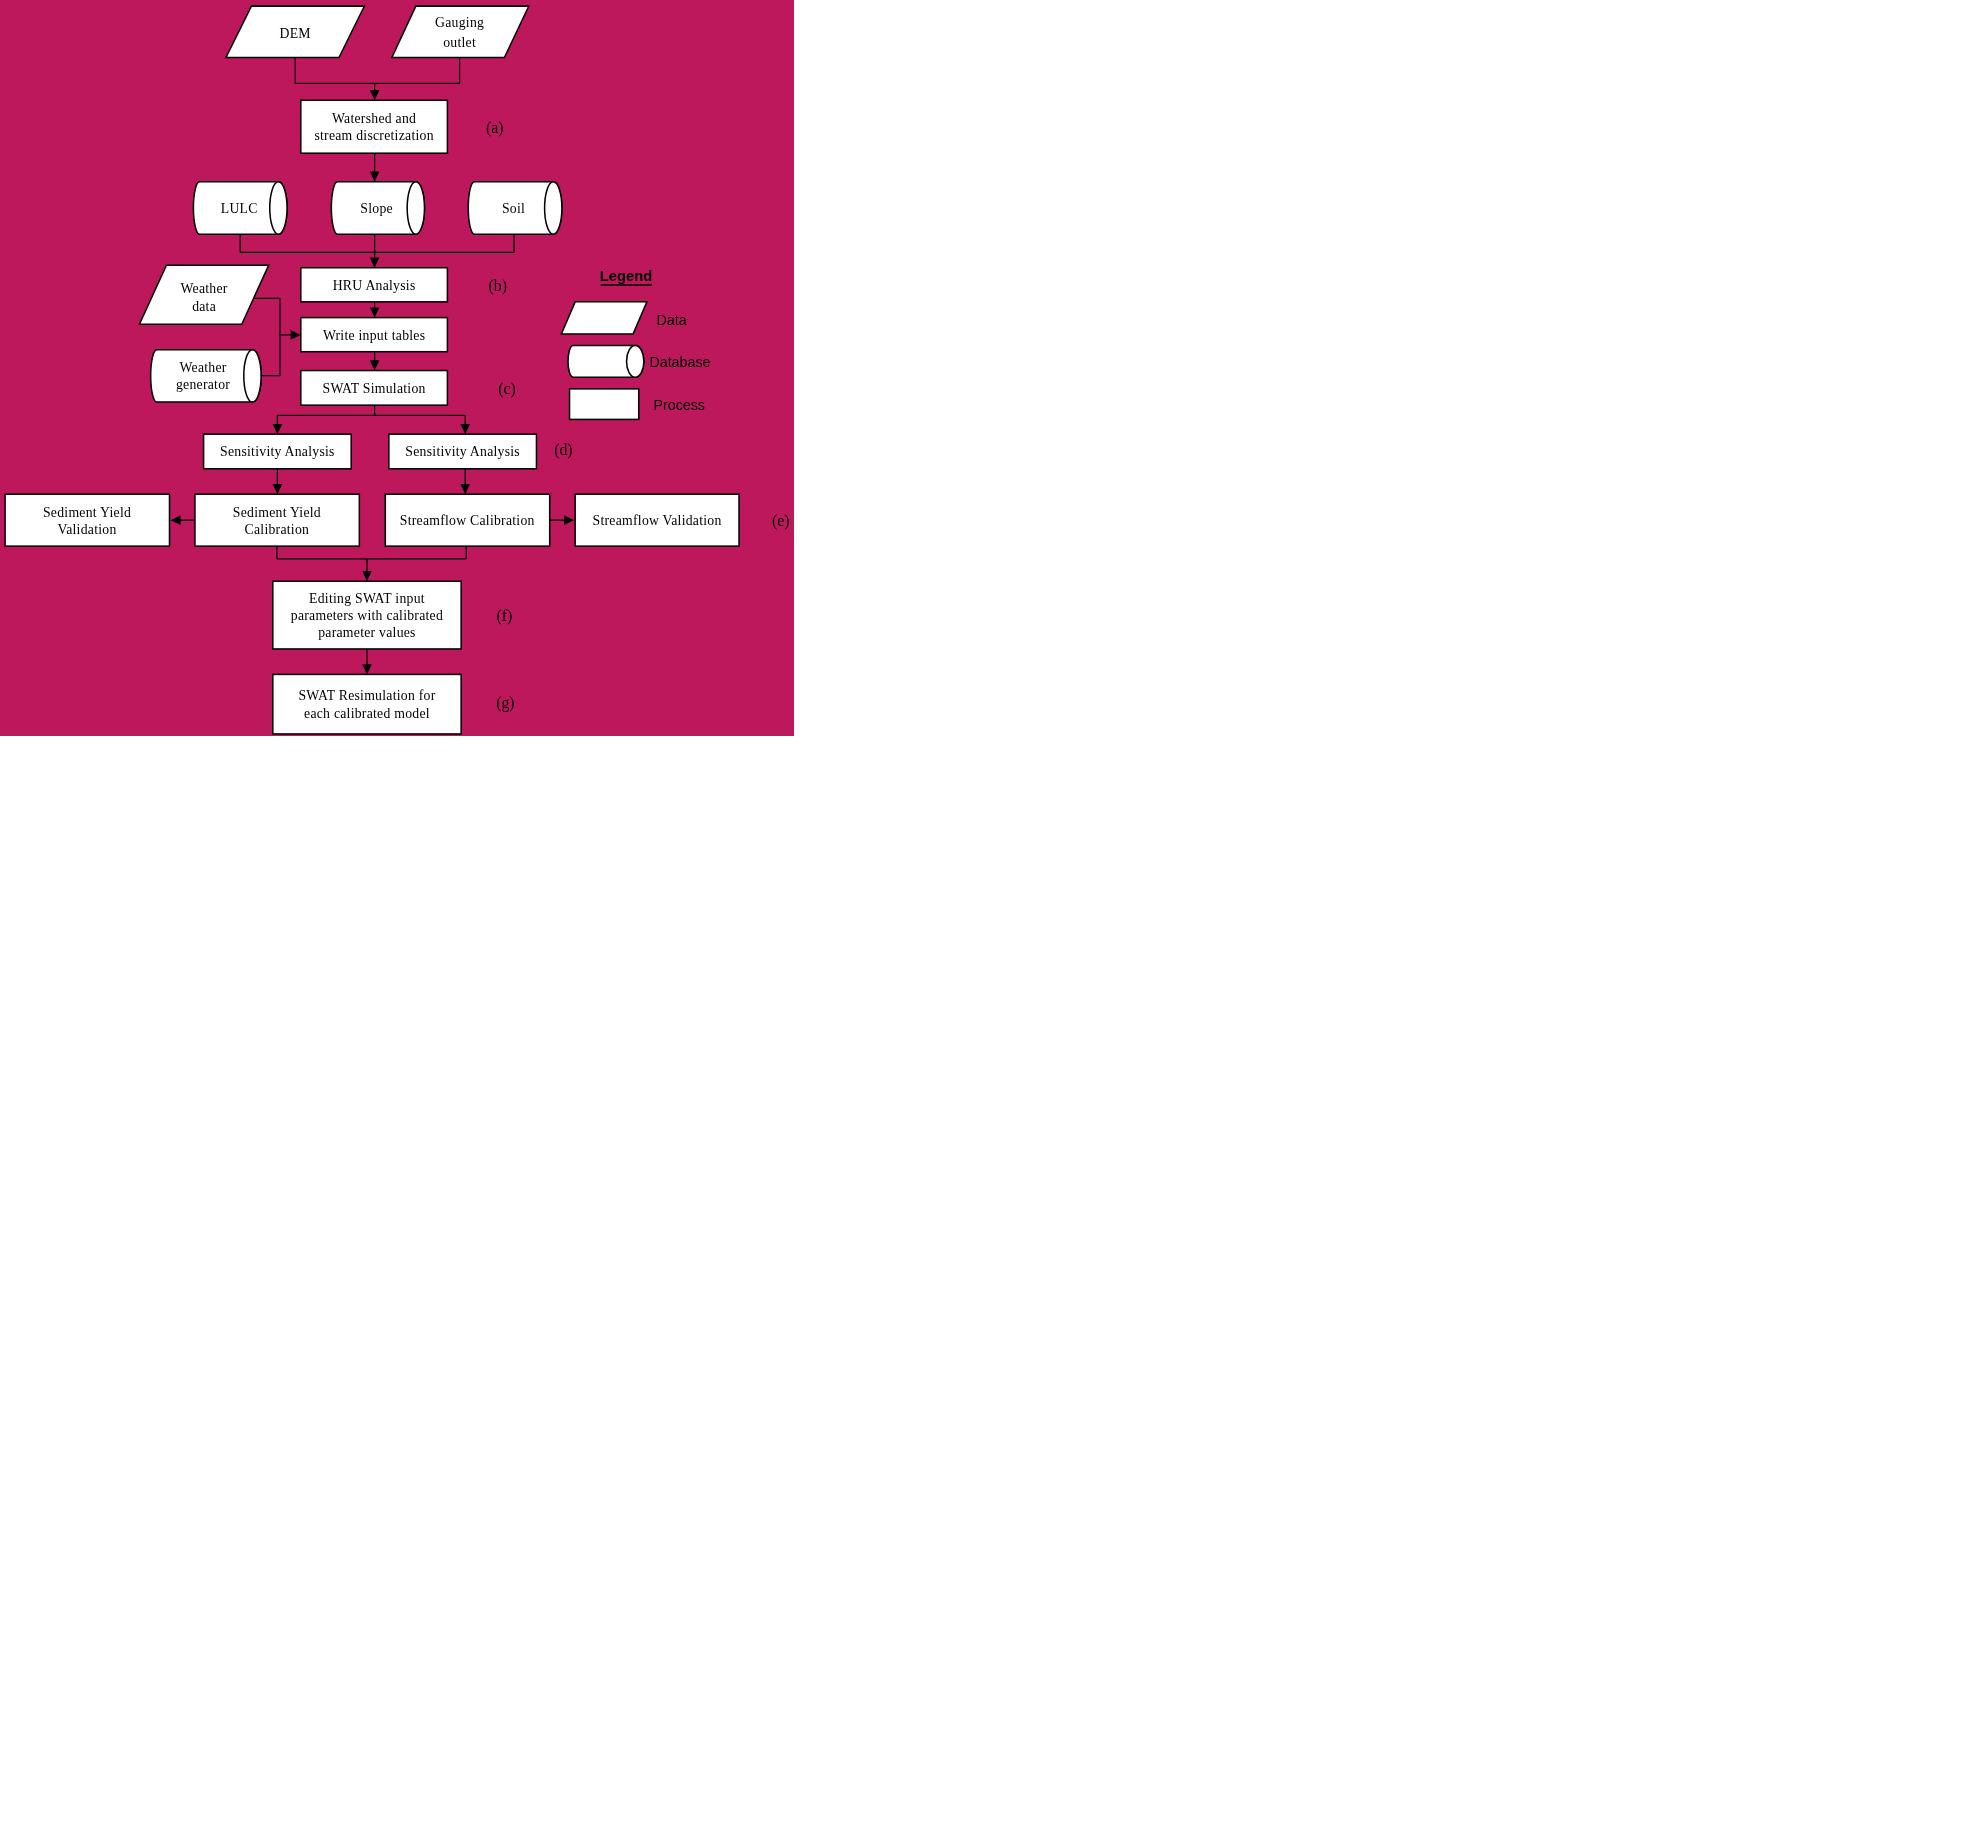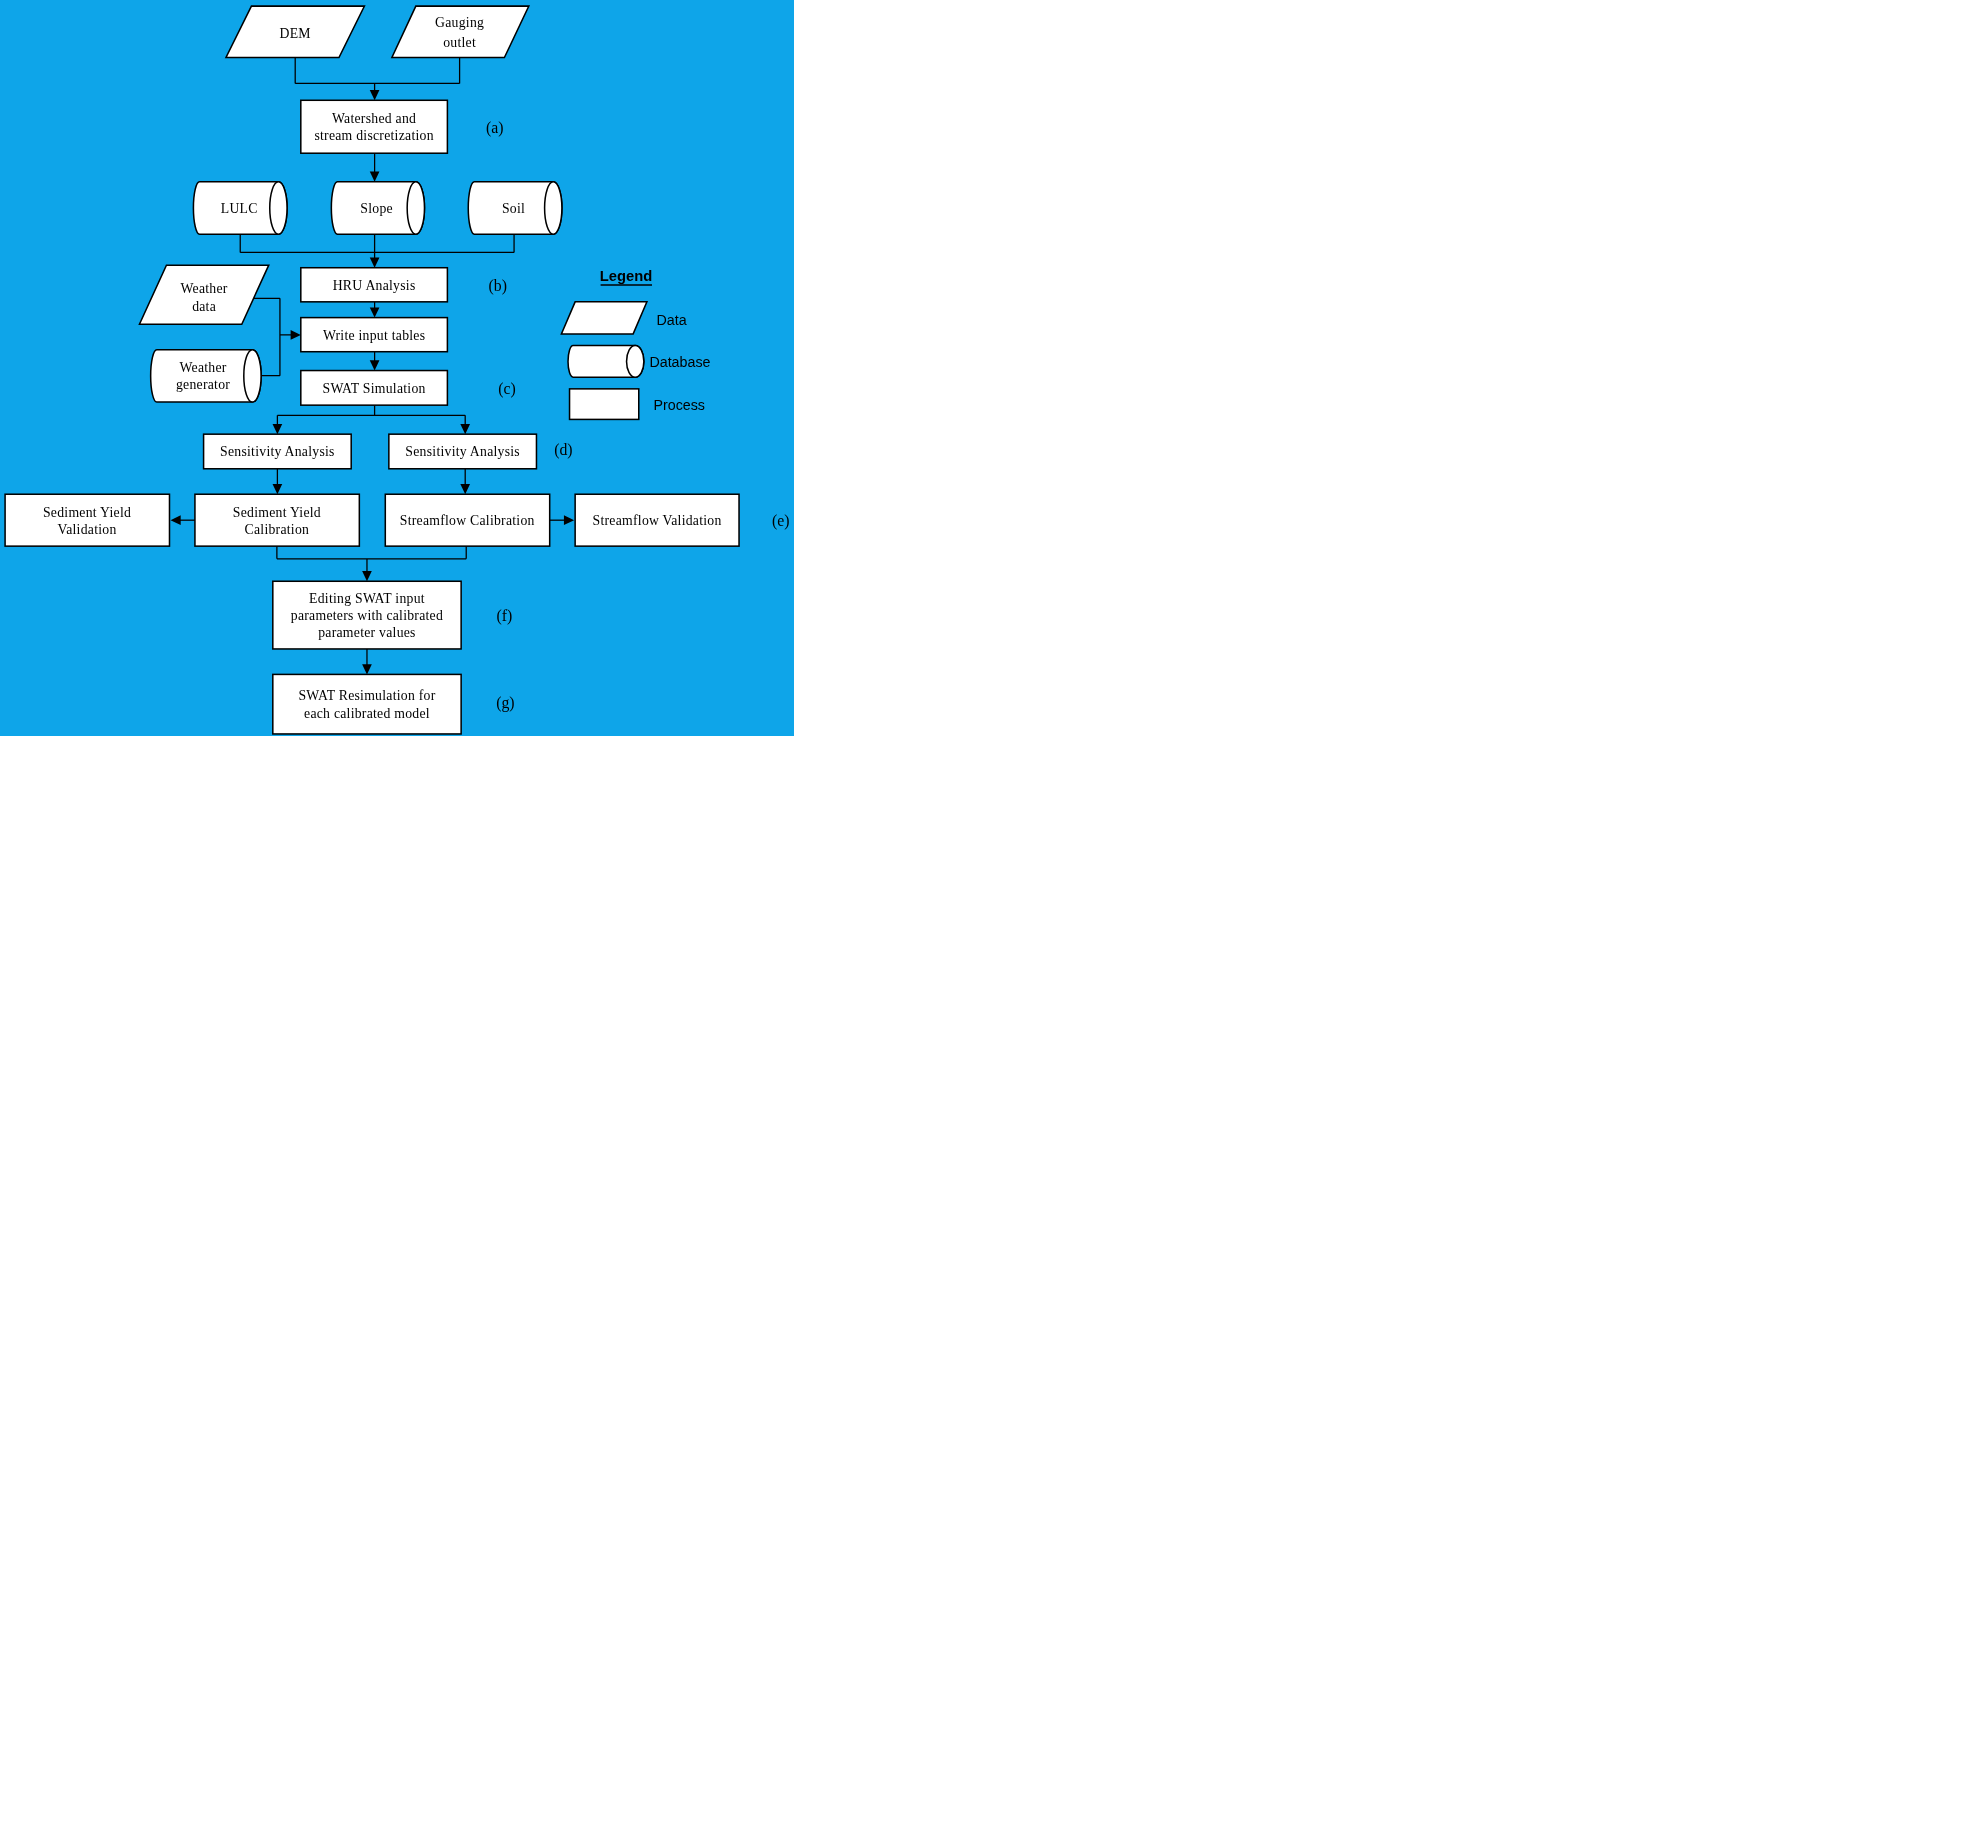--- a/index.html
+++ b/index.html
@@ -4,21 +4,21 @@
 <style>
   html, body {
     margin: 0;
     padding: 0;
     background: #ffffff;
   }
   .canvas {
     position: relative;
     width: 794px;
     height: 736px;
-    background: #0ea5e9;
+    background: #be185d;
     font-family: "Liberation Serif", serif;
   }
   svg { display: block; }
   .shape {
     fill: #ffffff;
     stroke: #000000;
     stroke-width: 3;
   }
   .edge {
     fill: none;

